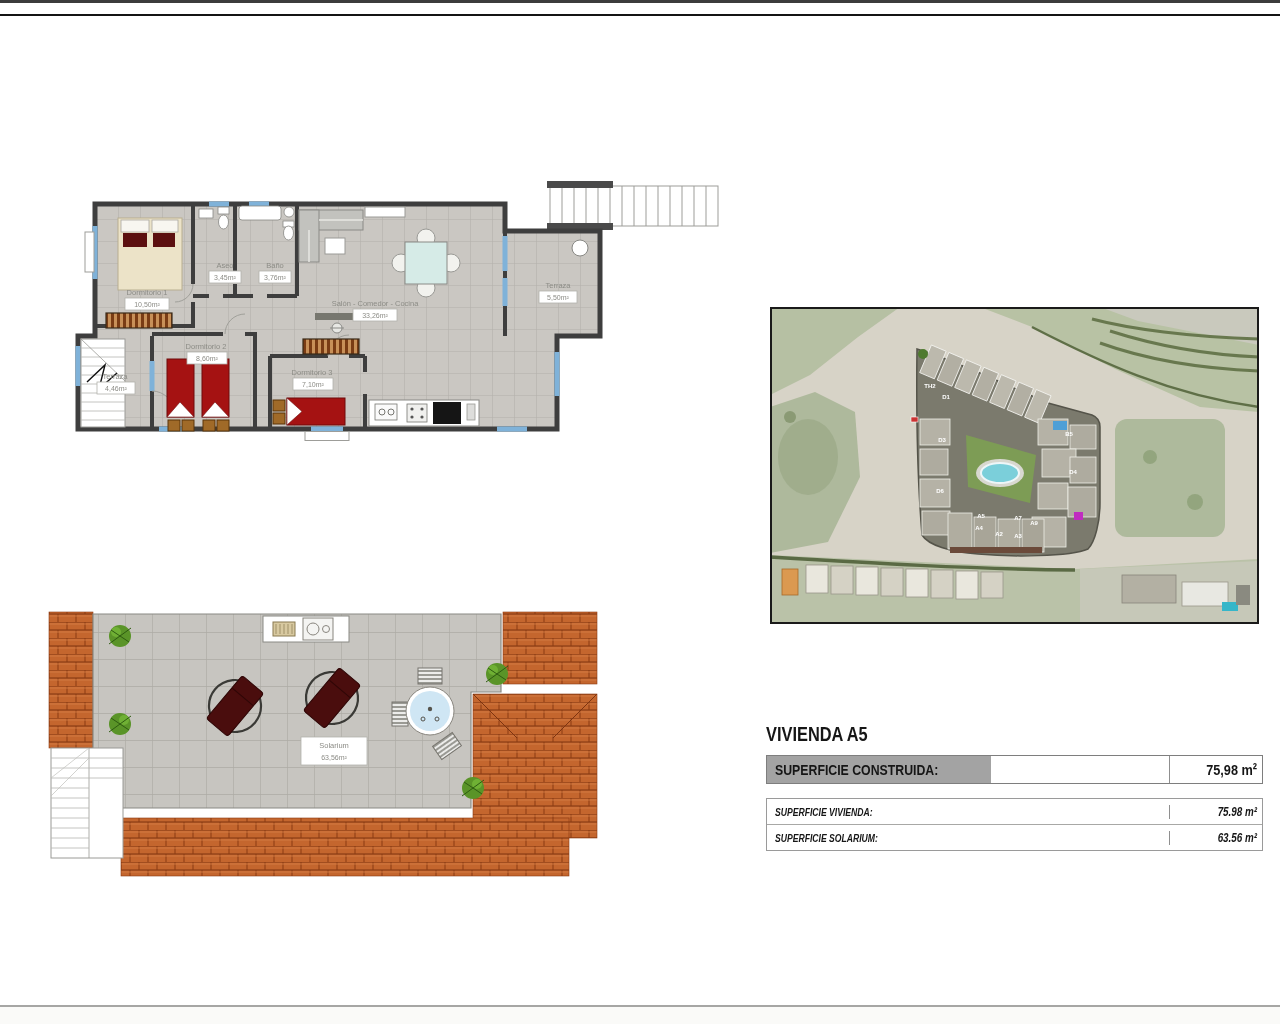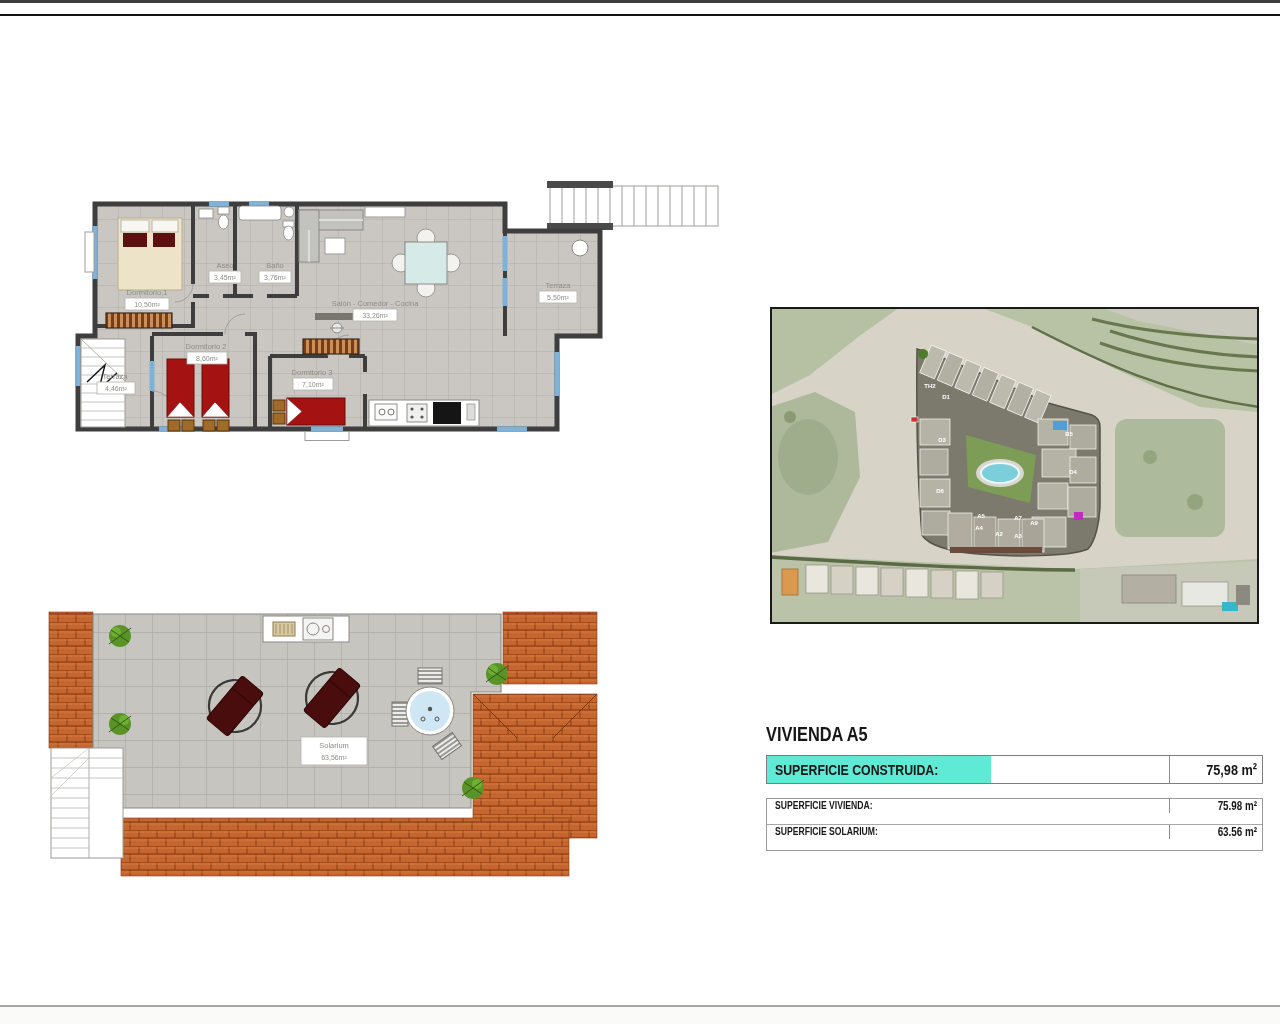--- a/index.html
+++ b/index.html
@@ -19,28 +19,28 @@
   .rn{fill:#8c8c86;font-size:7.5px;text-anchor:middle;}
   .ra{fill:#8c8c86;font-size:7px;text-anchor:middle;}
   .abox{fill:#ffffff;stroke:#b2b2ac;stroke-width:0.8;}
   .mlab{fill:#ffffff;font-size:6px;font-weight:bold;text-anchor:middle;}
 
   .panel{position:absolute;left:766px;top:722px;width:497px;color:#161616;}
   .cond{display:inline-block;transform:scaleX(.82);transform-origin:0 50%;white-space:nowrap;font-weight:bold;}
   .condr{display:inline-block;transform:scaleX(.82);transform-origin:100% 50%;white-space:nowrap;font-weight:bold;}
   .panel-title{height:24px;font-size:21px;letter-spacing:0px;margin-bottom:9px;}
   .t1{border:1px solid #7e7e7e;display:flex;height:27px;align-items:stretch;}
-  .cell-blue{background:#5eead4;display:flex;align-items:center;padding-left:8px;font-size:15px;}
+  .cell-blue{background:#a3a3a3;display:flex;align-items:center;padding-left:8px;font-size:15px;}
   .t1 .cell-blue{width:216px;}
   .mid{flex:1;}
   .val{width:87px;border-left:1px solid #8f8f8f;display:flex;align-items:center;justify-content:flex-end;padding-right:5px;}
   .val-big{font-size:15.5px;}
   .val-sm{font-size:12px;}
   .t2{border:1px solid #9a9a9a;margin-top:14px;}
-  .trow{display:flex;height:25px;align-items:flex-start;}
+  .trow{display:flex;height:25px;align-items:center;font-style:italic;}
   .trow + .trow{border-top:1px solid #a8a8a6;}
   .trow .lbl{flex:1;display:flex;align-items:center;padding-left:8px;font-size:10.5px;}
   .trow-total{height:28px;}
   .trow-total .cell-blue{width:228px;font-size:15px;}
 </style>
 </head>
 <body>
 
 <div class="page">
   <div class="top-bar"></div>

